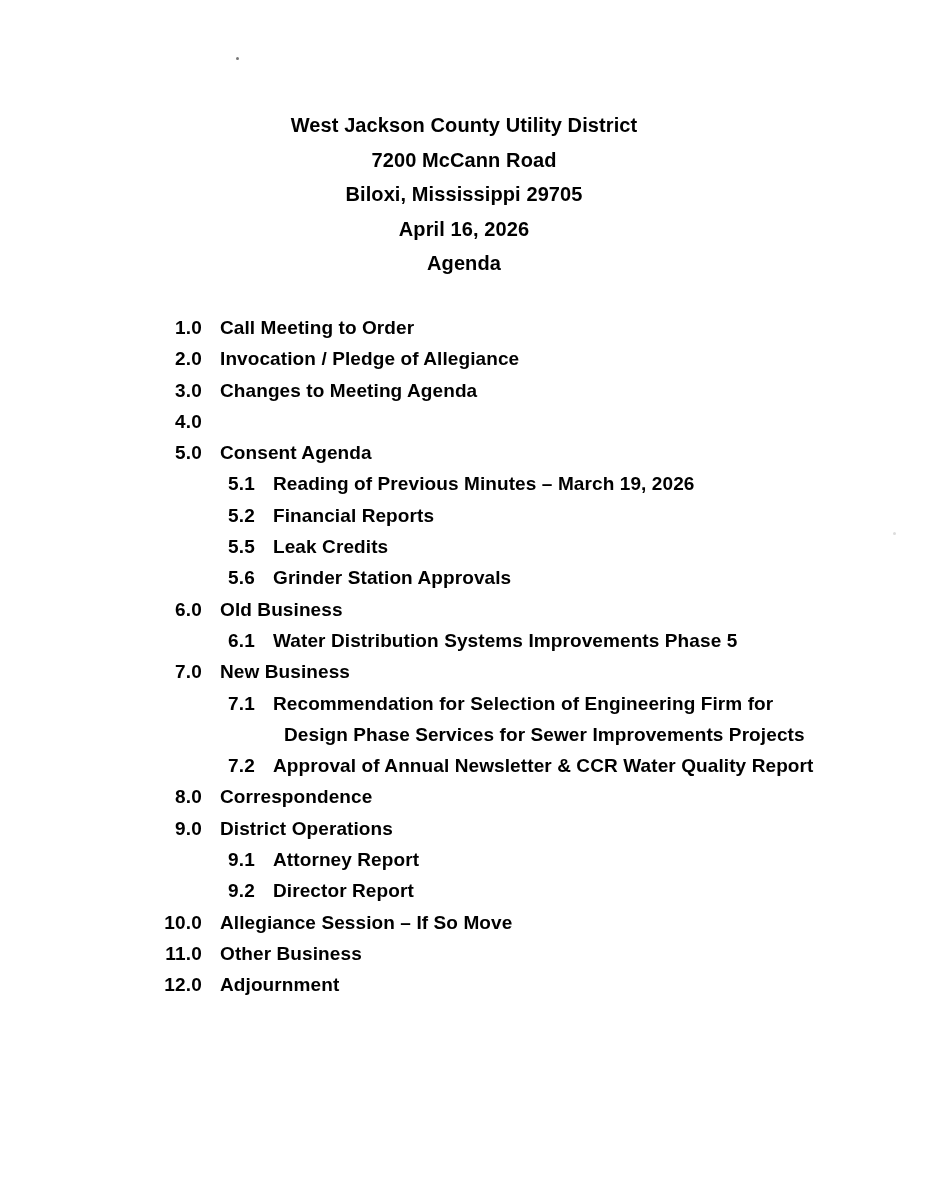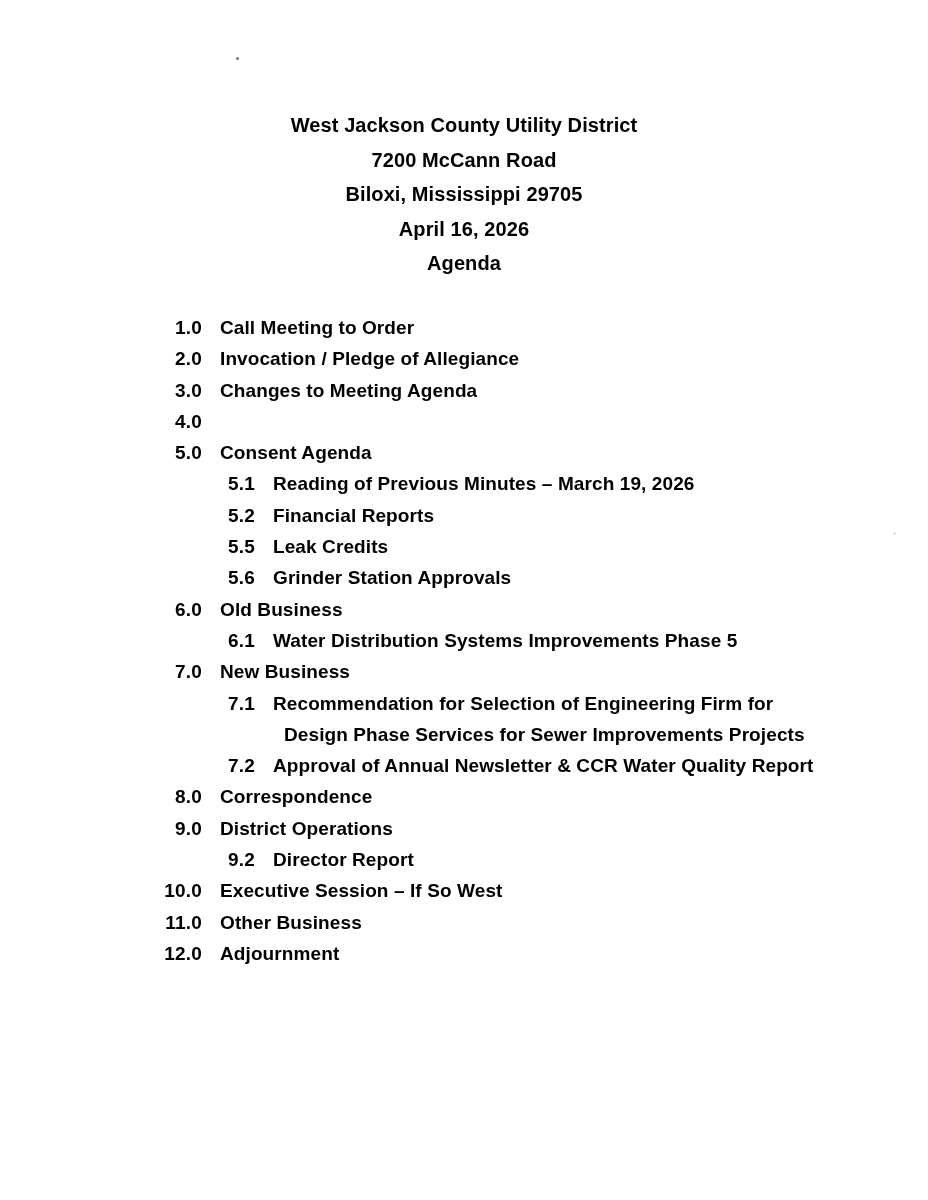--- a/index.html
+++ b/index.html
@@ -183,26 +183,30 @@
       </div>
       <div class="row lvl1">
         <span class="num">8.0</span>
         <span class="txt">Correspondence</span>
       </div>
       <div class="row lvl1">
         <span class="num">9.0</span>
         <span class="txt">District Operations</span>
       </div>
       <div class="row lvl2">
+        <span class="num">9.1</span>
+        <span class="txt">Attorney Report</span>
+      </div>
+      <div class="row lvl2">
         <span class="num">9.2</span>
         <span class="txt">Director Report</span>
       </div>
       <div class="row lvl1">
         <span class="num">10.0</span>
-        <span class="txt">Executive Session – If So West</span>
+        <span class="txt">Allegiance Session – If So Move</span>
       </div>
       <div class="row lvl1">
         <span class="num">11.0</span>
         <span class="txt">Other Business</span>
       </div>
       <div class="row lvl1">
         <span class="num">12.0</span>
         <span class="txt">Adjournment</span>
       </div>
     </div>

